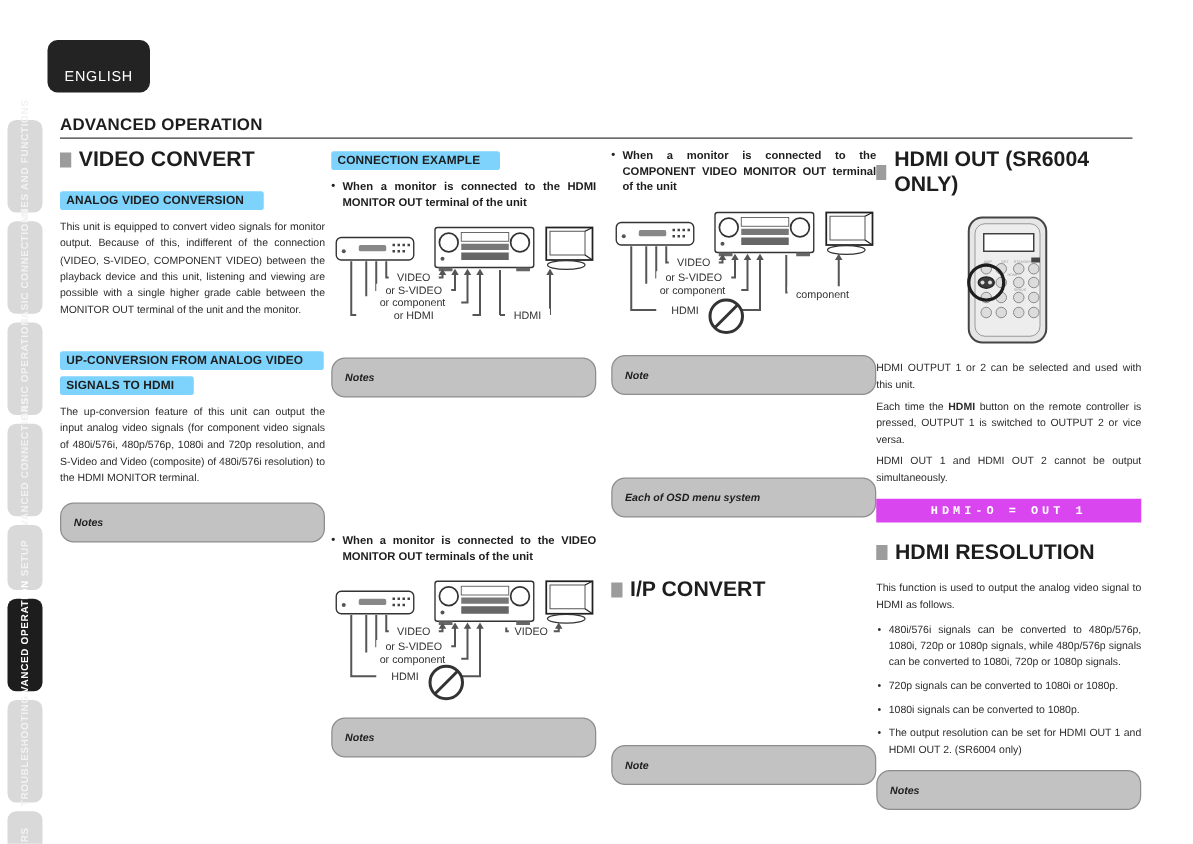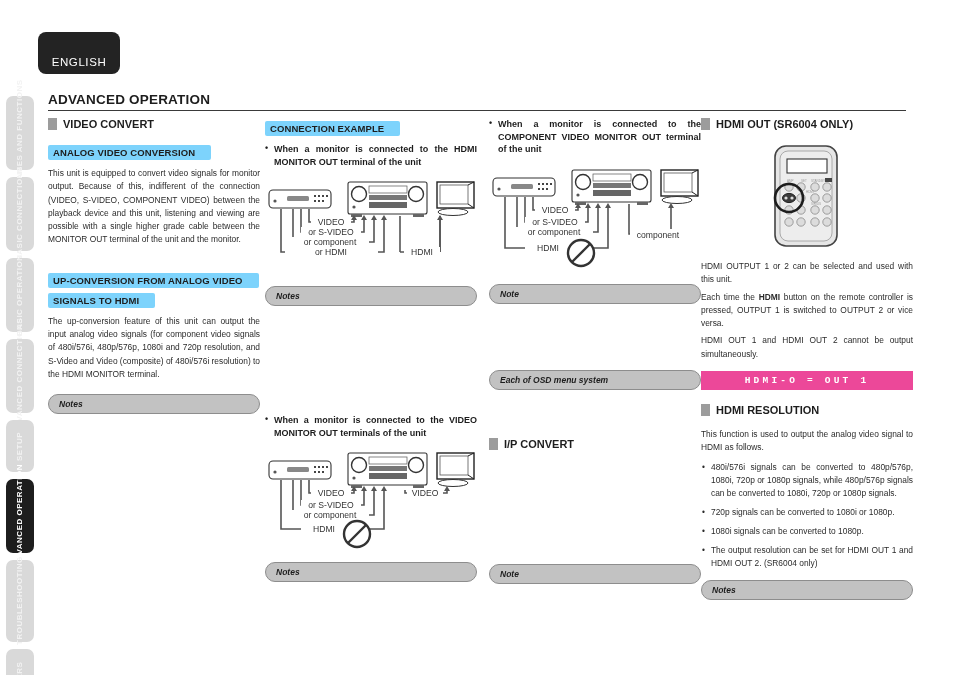--- a/index.html
+++ b/index.html
@@ -60,21 +60,21 @@
   
   .col { position: absolute; top: 78px; width: 212px; }
   .col1 { left: 48px; }
   .col2 { left: 265px; }
   .col3 { left: 489px; }
   .col4 { left: 701px; }
 
   
   .h-square {
     display: flex; align-items: center; gap: 6px;
-    font-size: 11px; font-weight: bold; color: #1d1d1d;
+    font-size: 17px; font-weight: bold; color: #1d1d1d;
     margin-bottom: 12px;
   }
   .h-square .sq {
     width: 9px; height: 12px; background: #9c9c9c; display: inline-block;
   }
   .h-grey {
     display: inline-block;
     background: #7dd3fc; color: #1d1d1d;
     font-size: 9.5px; font-weight: bold;
     padding: 2px 16px 2px 5px;
@@ -107,32 +107,32 @@
   }
   .dotlist li::before {
     content: "\2022"; position: absolute; left: 1px; top: 0;
   }
 
   
   .note-pill {
     background: #c2c2c2;
     border: 1px solid #8d8d8d;
     border-radius: 11px;
-    height: 20px;
+    height: 32px;
     display: flex; align-items: center;
     padding-left: 10px;
     font-size: 8.5px; font-style: italic; font-weight: bold;
     color: #1d1d1d;
     margin: 10px 0;
     text-align: right;
   }
 
   
   .lcd {
-    background: #ec4899; color: #ffffff;
+    background: #d946ef; color: #ffffff;
     height: 19px; display: flex; align-items: center; justify-content: center;
     font-family: "Liberation Mono", monospace;
     font-size: 9.5px; letter-spacing: 3.2px; font-weight: bold;
     margin: 10px 0 14px 0;
   }
 
   
   .diagram { position: relative; width: 212px; margin-bottom: 4px; }
   .diagram svg { display: block; }
 

